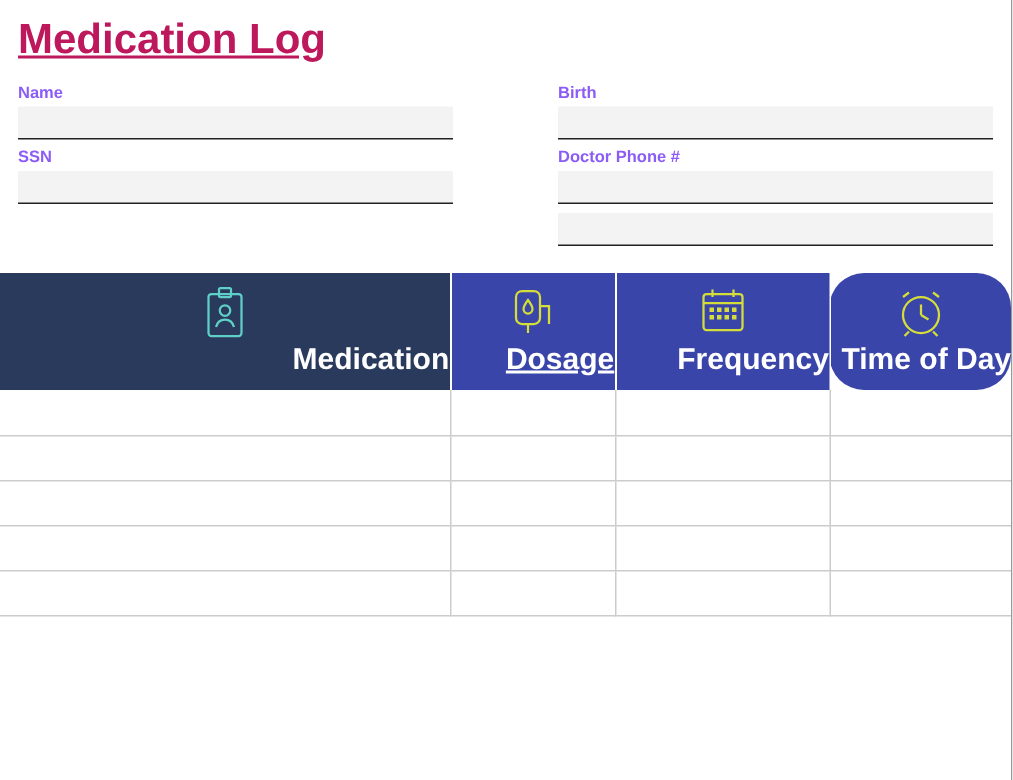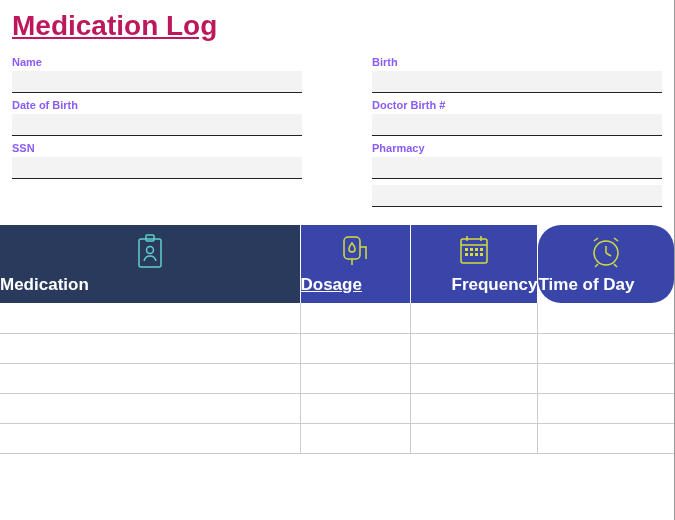--- a/index.html
+++ b/index.html
@@ -52,23 +52,23 @@
     width: calc(100% + 24px);
     margin-left: -12px;
     margin-right: -12px;
     border-collapse: collapse;
   }
   .table thead tr {
     height: 78px;
   }
   .th {
     color: #fff;
-    font-size: 17px;
+    font-size: 20px;
     font-weight: 600;
-    text-align: left;
+    text-align: right;
     vertical-align: bottom;
     padding-bottom: 8px;
     position: relative;
     border-right: 1px solid rgba(255,255,255,0.15);
   }
   .th:last-child { border-right: none; border-radius: 23px; }
   .th-med { background: #293a5c; width: 300px; }
   .th-dos { background: #3a45a9; width: 110px; text-decoration: underline; }
   .th-freq { background: #3a45a9; width: 110px; padding-left: 41px; }
   .th-tod { background: #3a45a9; }
@@ -93,39 +93,31 @@
 
   <h1 class="title">Medication Log</h1>
 
   <div class="info-grid">
     <div>
       <div class="field">
         <span class="field-label">Name</span>
         <div class="field-input"></div>
       </div>
       <div class="field">
-        <span class="field-label">Date of Birth</span>
-        <div class="field-input"></div>
-      </div>
-      <div class="field">
         <span class="field-label">SSN</span>
         <div class="field-input"></div>
       </div>
     </div>
     <div>
       <div class="field">
         <span class="field-label">Birth</span>
         <div class="field-input"></div>
       </div>
       <div class="field">
-        <span class="field-label">Doctor Birth #</span>
-        <div class="field-input"></div>
-      </div>
-      <div class="field">
-        <span class="field-label">Pharmacy</span>
+        <span class="field-label">Doctor Phone #</span>
         <div class="field-input"></div>
       </div>
       <div class="field">
         <div class="field-input"></div>
       </div>
     </div>
   </div>
 
   <table class="table">
     <thead>

